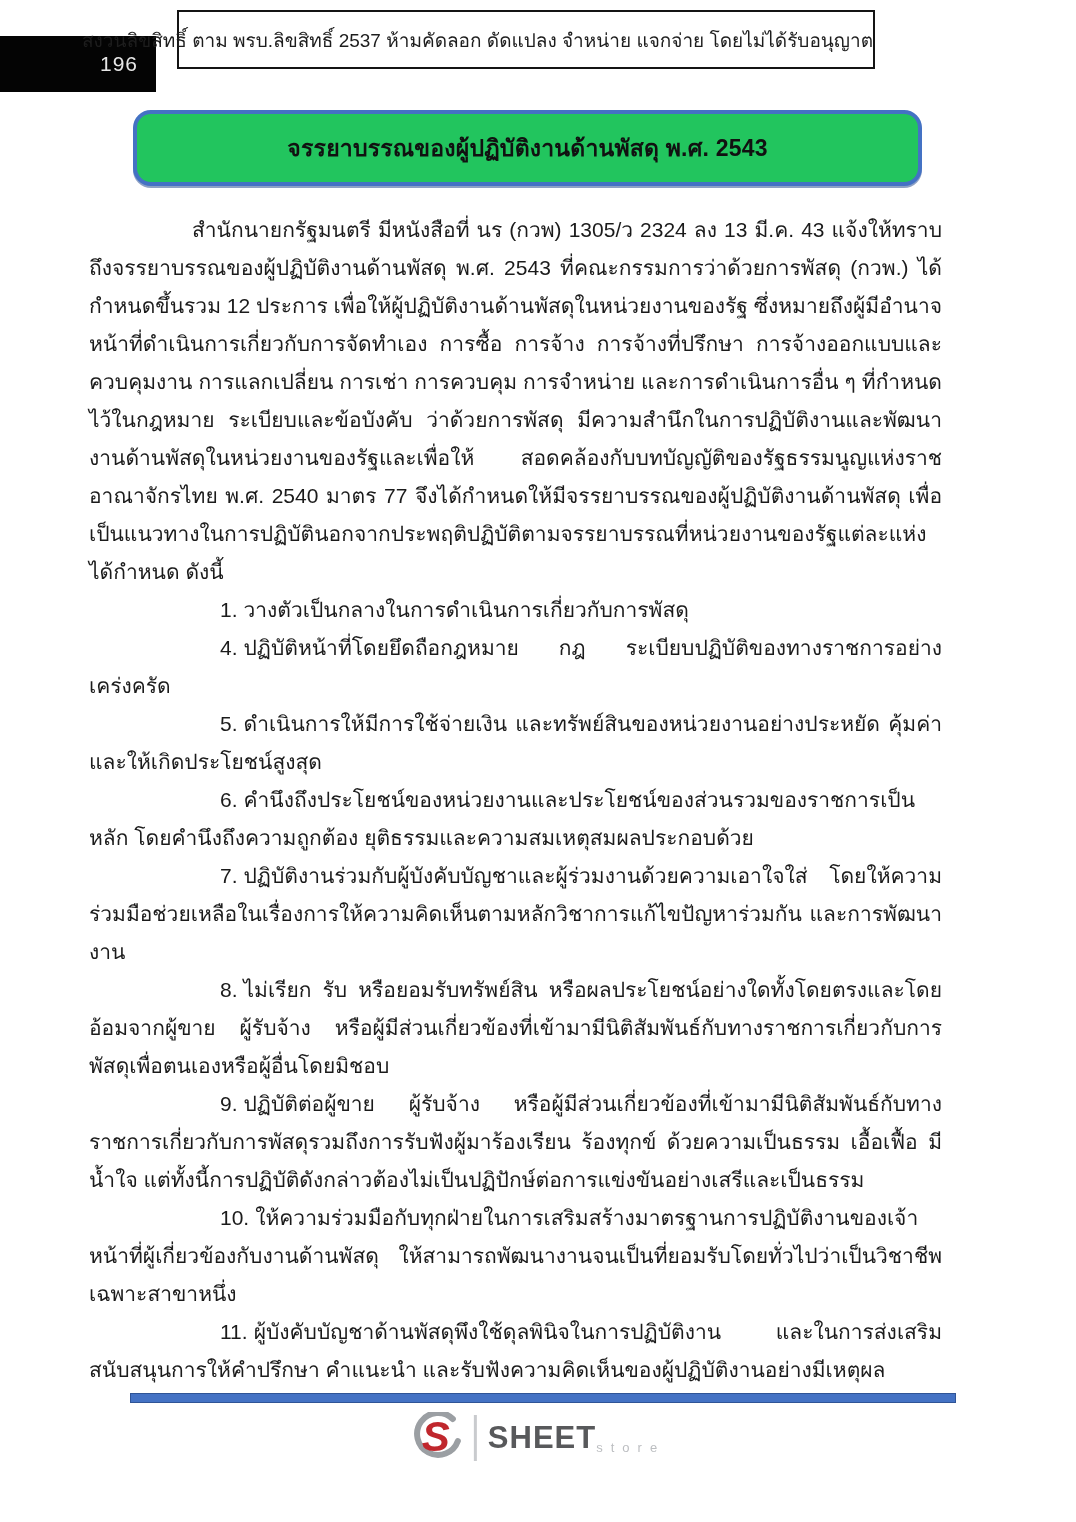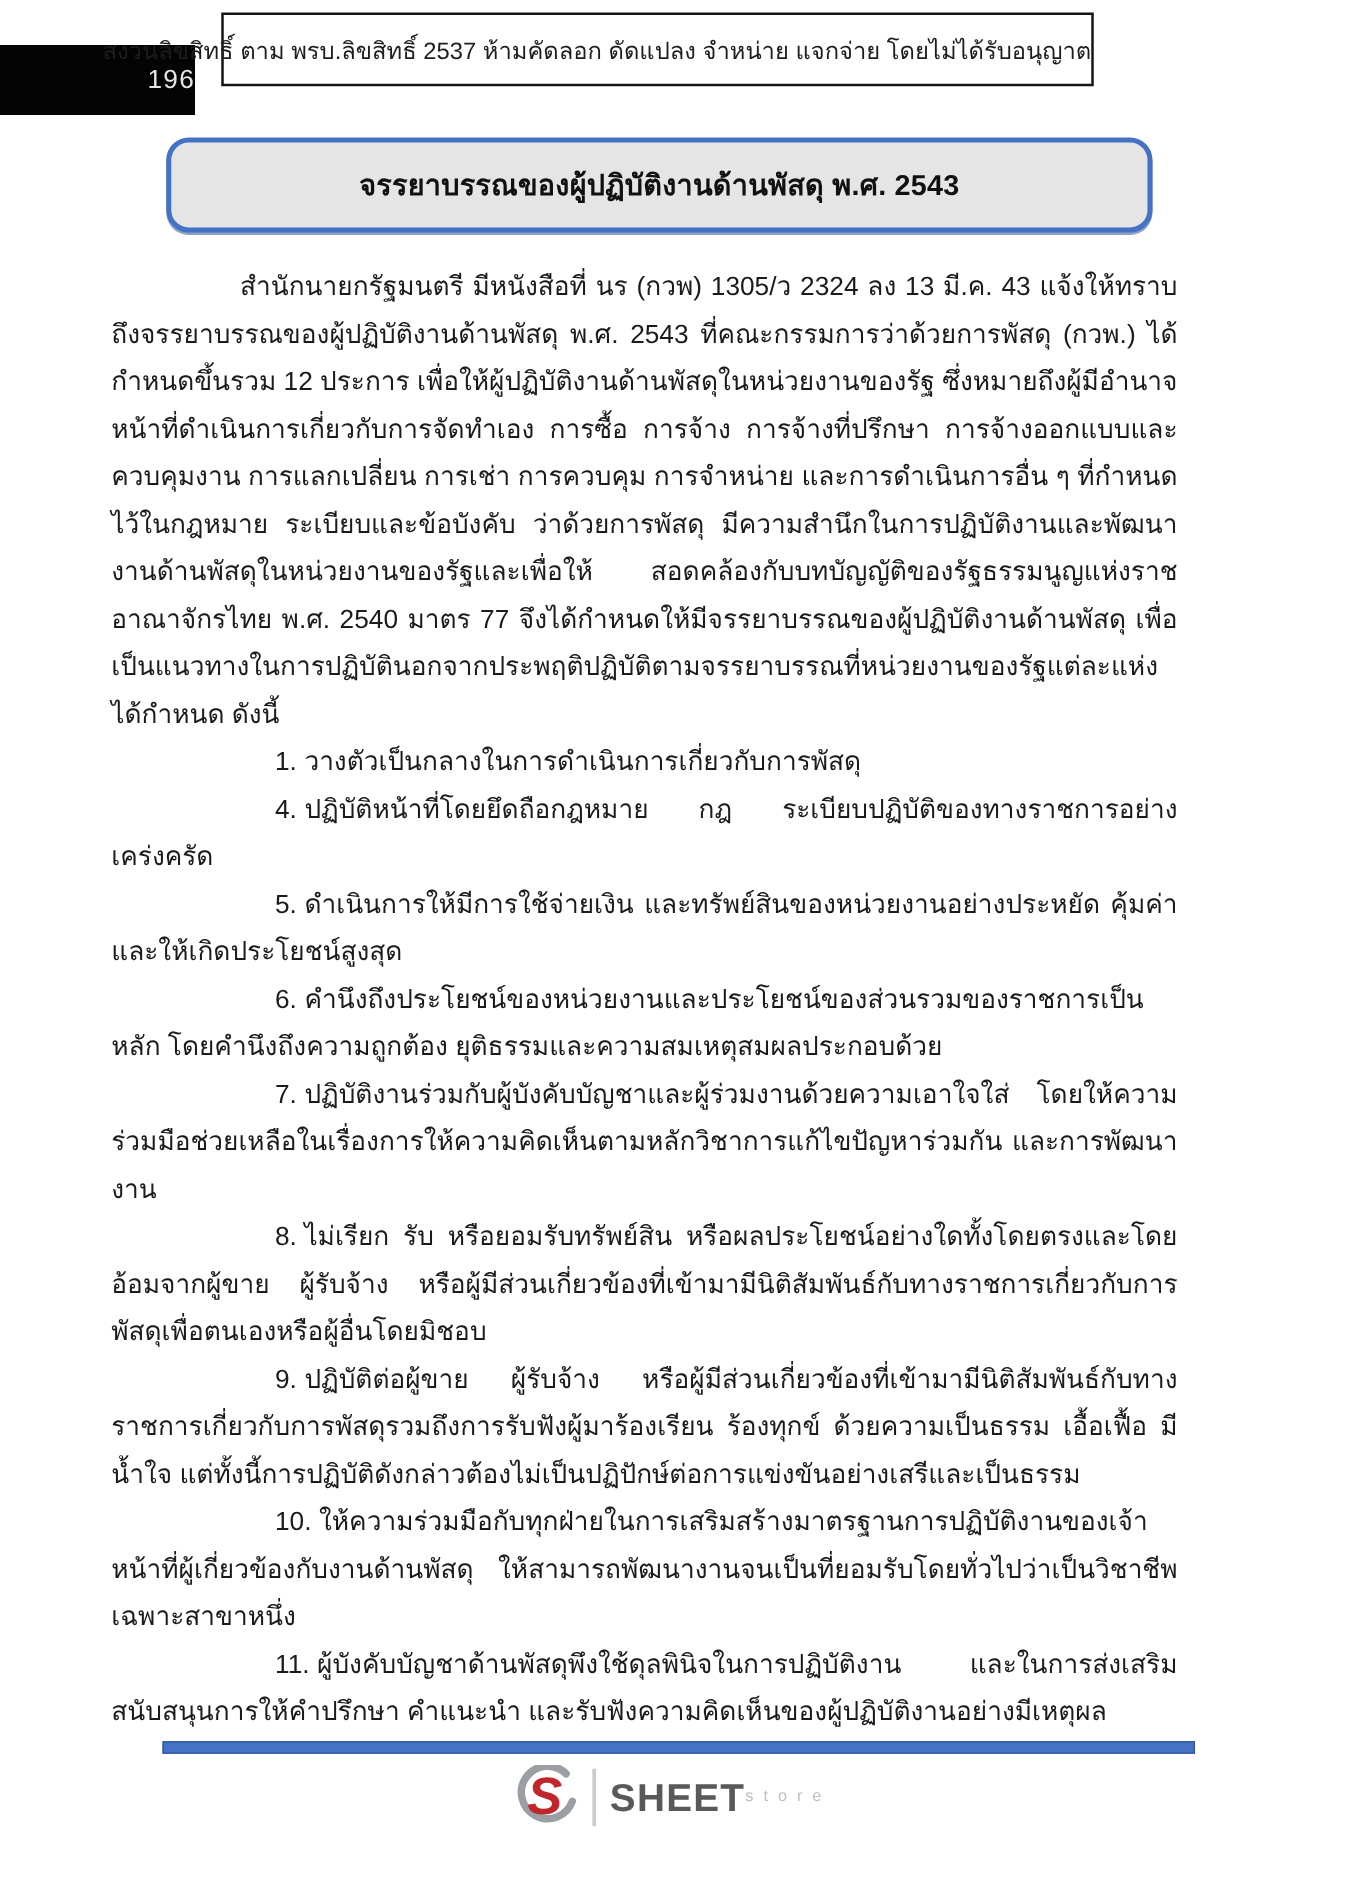--- a/index.html
+++ b/index.html
@@ -9,35 +9,35 @@
     background:#ffffff;
     font-family:"Liberation Sans","DejaVu Sans",sans-serif;
     color:#1b1b1b;
     overflow:hidden;
   }
   
   .page-tab{
     position:absolute;left:0;top:36px;width:156px;height:56px;
     background:#040404;color:#e6e6e6;
     display:flex;align-items:center;justify-content:flex-end;
-    box-sizing:border-box;
+    padding-right:18px;box-sizing:border-box;
     font-size:21px;letter-spacing:1px;
   }
   
   .copyright-box{
     position:absolute;left:177px;top:10px;width:698px;height:59px;
     border:2px solid #141414;box-sizing:border-box;
     display:flex;align-items:center;justify-content:flex-end;
     font-size:19px;color:#1d1d1d;white-space:nowrap;
   }
   
   .title-box{
     position:absolute;left:133px;top:110px;width:789px;height:76px;
     border:4px solid var(--accent,#4472C4);border-radius:18px;
-    box-sizing:border-box;background:#e5e5e5;
+    box-sizing:border-box;background:#22c55e;
     box-shadow:0 2px 0 rgba(47,84,150,.55);
     display:flex;align-items:center;justify-content:center;
   }
   .title-box h1{
     margin:0;font-size:23px;font-weight:bold;color:#111;
     letter-spacing:.2px;
   }
   
   .doc-body{
     position:absolute;left:89px;top:211px;width:853px;
@@ -57,21 +57,21 @@
     position:absolute;left:50%;top:1412px;transform:translateX(-50%);
     display:flex;align-items:center;gap:11px;
   }
   .logo-icon{display:block;}
   .logo-sep{width:3px;height:46px;background:#c9cbce;}
   .logo-text{display:flex;flex-direction:row;line-height:1;}
   .logo-brand{
     font-size:31px;font-weight:bold;color:#58595b;letter-spacing:1px;
   }
   .logo-sub{
-    font-size:13px;color:#bcbec1;letter-spacing:8px;margin-top:7px;
+    font-size:13px;color:#bcbec1;letter-spacing:8px;margin-top:19px;
   }
 </style>
 </head>
 <body>
 
 <div class="page">
 
   <div class="page-tab">
     <span>196</span>
   </div>

